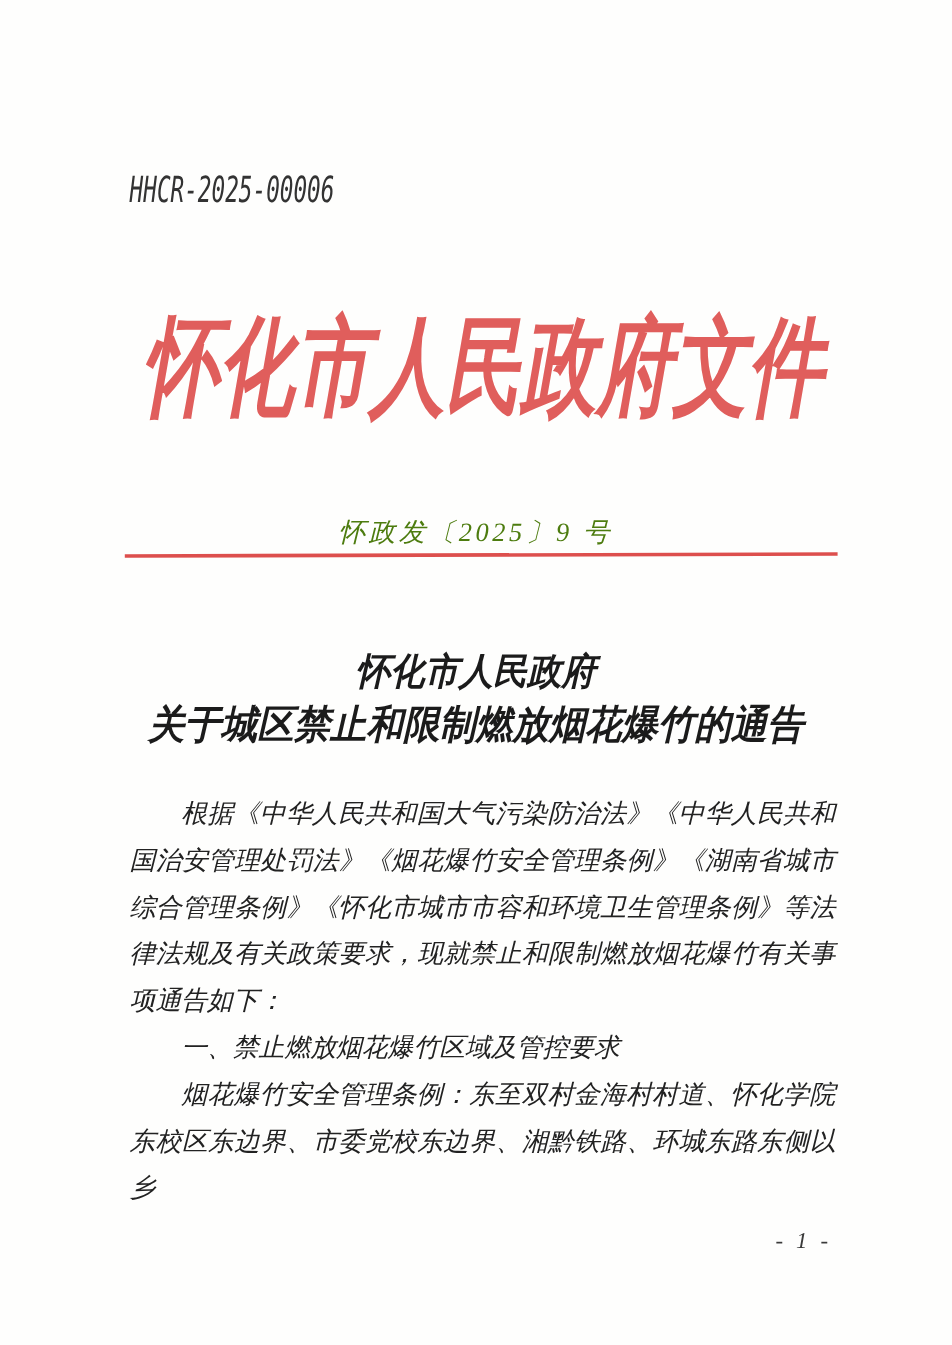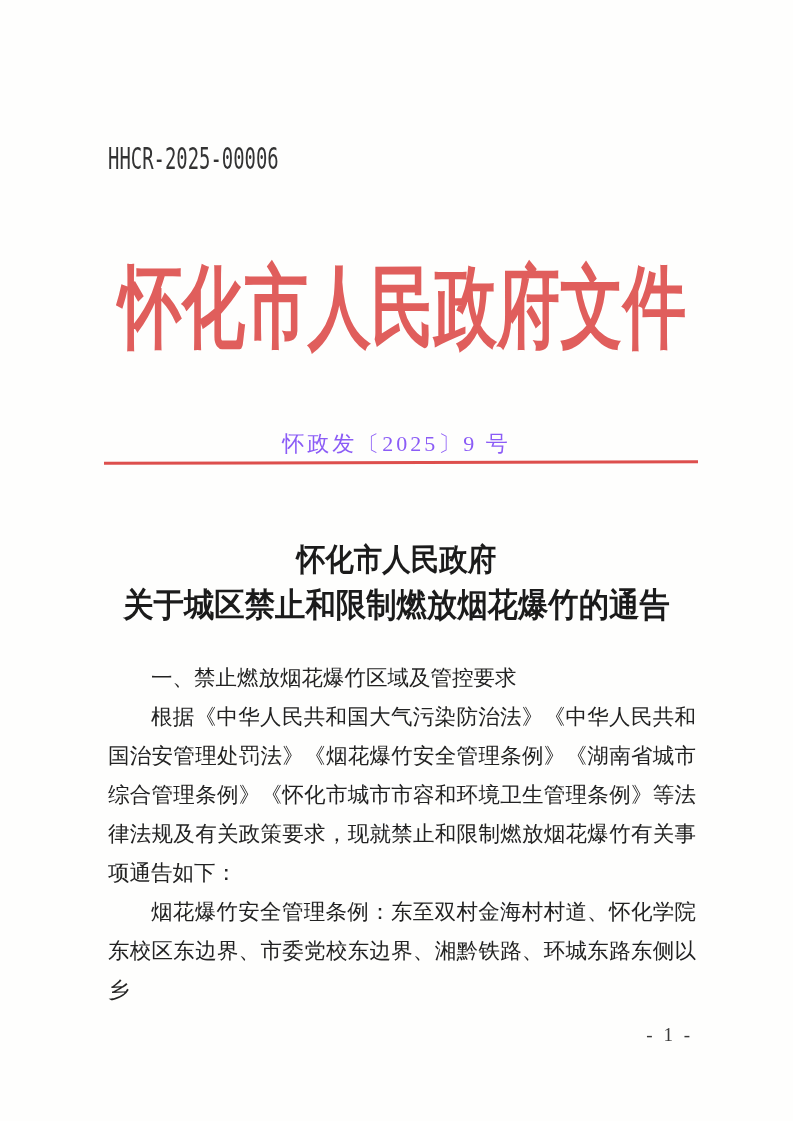--- a/index.html
+++ b/index.html
@@ -12,20 +12,21 @@
     position: relative;
     background: #ffffff;
     overflow: hidden;
     font-family: "Liberation Serif", "DejaVu Serif", serif;
     color: #222222;
   }
   .page {
     position: absolute;
     inset: 0;
     background: #fefefd;
+    font-style: italic;
   }
   
   .doc-code {
     position: absolute;
     top: 141px;
     left: 108px;
     font-family: "DejaVu Sans Mono", "Liberation Mono", monospace;
     font-size: 30px;
     color: #333333;
     white-space: nowrap;
@@ -49,21 +50,21 @@
     transform-origin: center;
   }
   
   .doc-number {
     position: absolute;
     top: 429px;
     left: 0;
     width: 793px;
     text-align: center;
     font-size: 22px;
-    color: #8b5cf6;
+    color: #4d7c0f;
     letter-spacing: 3px;
   }
   
   .red-rule {
     position: absolute;
     top: 461px;
     left: 104px;
     width: 594px;
     height: 3px;
     background: var(--rule-red, #dd4f4d);
@@ -129,20 +130,20 @@
   <div class="doc-number">怀政发〔2025〕9 号</div>
 
   <div class="red-rule"></div>
 
   <div class="notice-title">
     <div class="l1">怀化市人民政府</div>
     <div class="l2">关于城区禁止和限制燃放烟花爆竹的通告</div>
   </div>
 
   <div class="body-text">
+    <p>根据《中华人民共和国大气污染防治法》《中华人民共和国治安管理处罚法》《烟花爆竹安全管理条例》《湖南省城市综合管理条例》《怀化市城市市容和环境卫生管理条例》等法律法规及有关政策要求，现就禁止和限制燃放烟花爆竹有关事项通告如下：</p>
     <p>一、禁止燃放烟花爆竹区域及管控要求</p>
-    <p>根据《中华人民共和国大气污染防治法》《中华人民共和国治安管理处罚法》《烟花爆竹安全管理条例》《湖南省城市综合管理条例》《怀化市城市市容和环境卫生管理条例》等法律法规及有关政策要求，现就禁止和限制燃放烟花爆竹有关事项通告如下：</p>
     <p>烟花爆竹安全管理条例：东至双村金海村村道、怀化学院东校区东边界、市委党校东边界、湘黔铁路、环城东路东侧以乡</p>
   </div>
 
   <div class="page-number">- 1 -</div>
 
 </div>
 
 </body></html>

